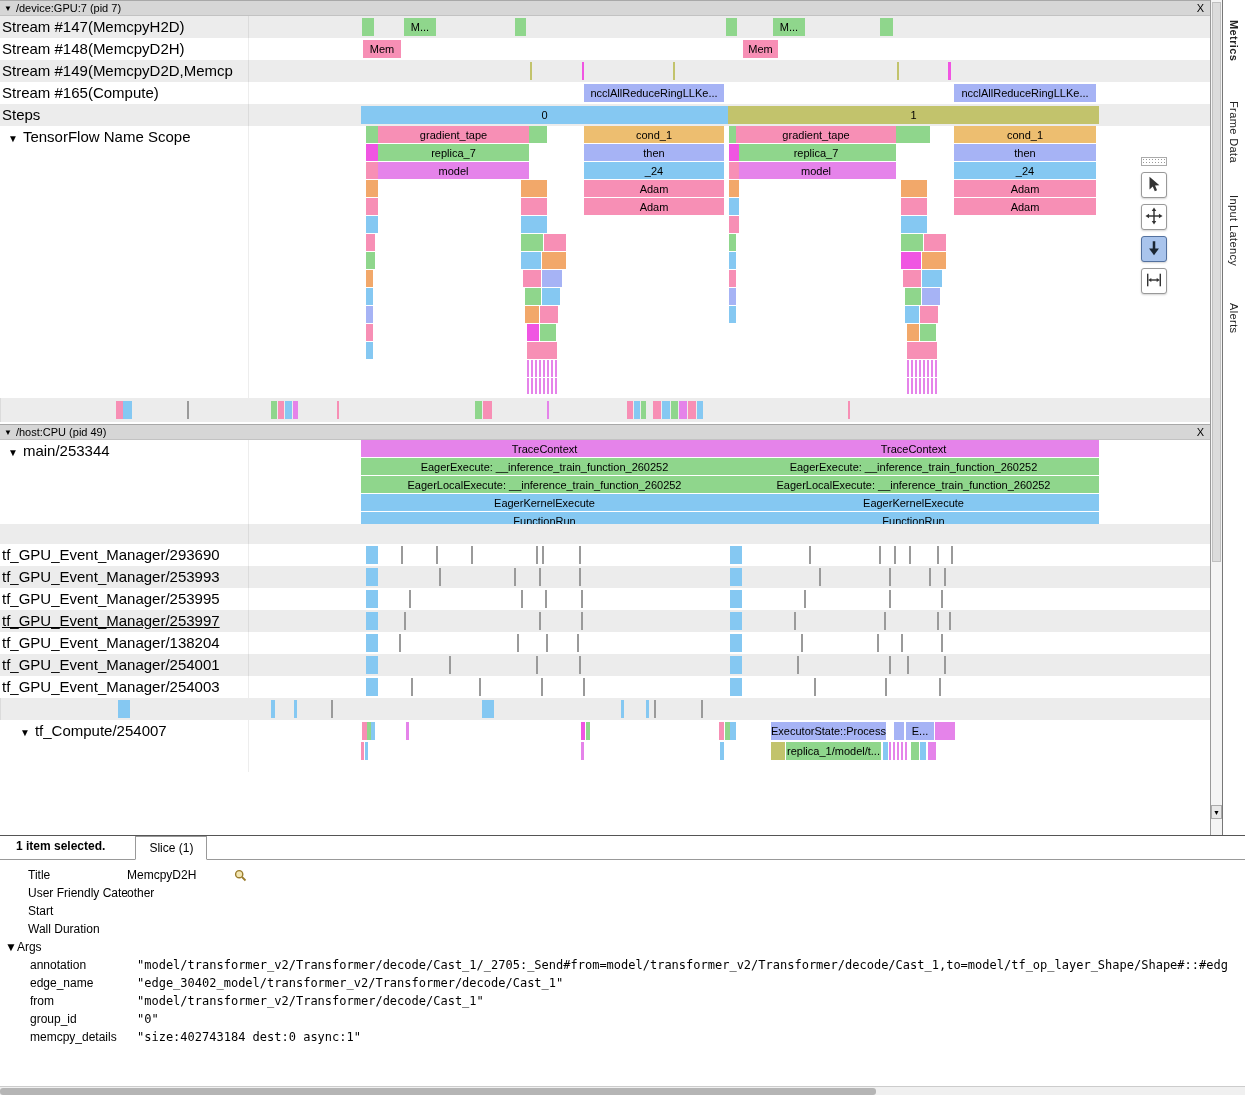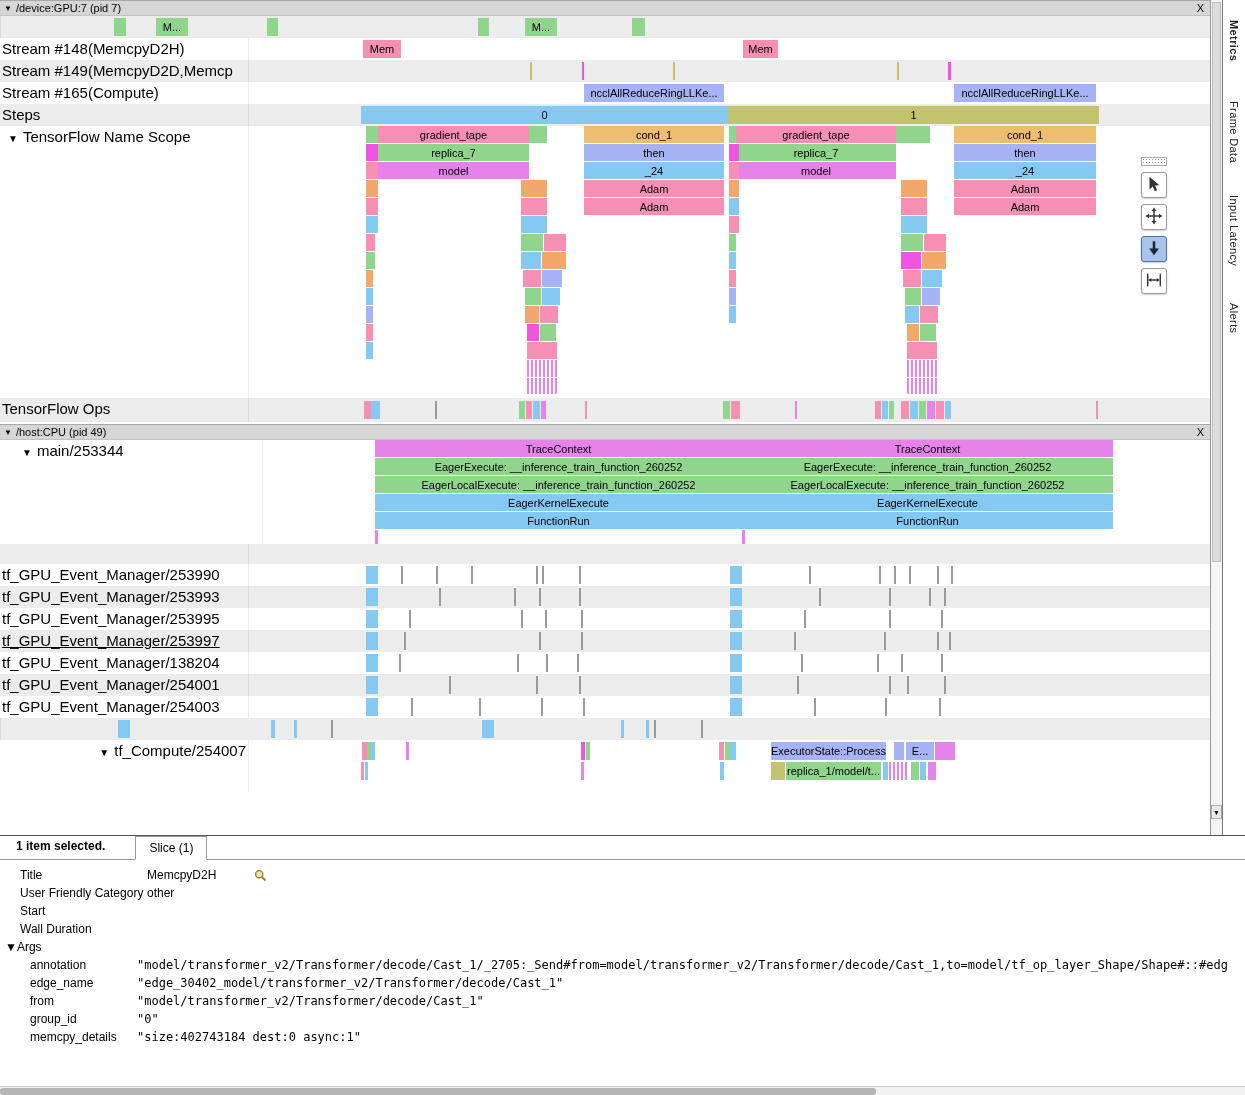--- a/index.html
+++ b/index.html
@@ -42,21 +42,21 @@
   .tool-btn{width:26px;height:26px;background:#fff;border:1px solid #999;border-radius:3px;display:flex;align-items:center;justify-content:center;cursor:pointer;box-shadow:0 1px 2px rgba(0,0,0,.18)}
   .tool-btn.selected{background:#a9c4ec;border-color:#53719f}
 
   
   .bottom{position:absolute;left:0;top:835px;width:1245px;height:260px;background:#fff;border-top:1px solid #555;overflow:hidden}
   .tabbar{height:24px;background:#fff;border-bottom:1px solid #999;display:flex;align-items:flex-end;padding-left:16px}
   .sel-count{font-size:12px;font-weight:bold;padding:0 30px 6px 0}
   .tab{font-size:12px;border:1px solid #999;border-bottom:1px solid #fff;background:#fff;padding:4px 13px;position:relative;top:1px;cursor:pointer}
   .details{padding-top:6px;overflow:hidden;height:221px}
   .drow{display:flex;height:18px;align-items:center;white-space:nowrap}
-  .drow .dl{width:147px;padding-left:20px;flex:none;overflow:hidden}
+  .drow .dl{width:127px;padding-left:28px;flex:none;overflow:hidden}
   .drow.arow .dl{padding-left:30px;width:137px}
   .drow .dv{overflow:hidden}
   .mono{font-family:"DejaVu Sans Mono",monospace;font-size:12px}
   .args-h{height:18px;display:flex;align-items:center;padding-left:5px;cursor:pointer}
   .mag{margin-left:38px;display:inline-flex;cursor:pointer}
 
   
   .hscroll{position:absolute;left:0;bottom:0;width:1245px;height:9px;background:#f0f0f0;border-top:1px solid #ccc;cursor:pointer}
   .hthumb{position:absolute;left:0;top:1px;height:7px;width:876px;background:#b5b5b5;border-radius:3px}
 </style>
@@ -66,20 +66,21 @@
 <div class="trace-wrap">
   <div class="tracks-col">
 
     <div class="section-header">
       <span class="tri">▼</span>
       <span>/device:GPU:7 (pid 7)</span>
       <span class="close-x">X</span>
     </div>
     <div id="gpu-tracks">
         <div class="track alt" style="height: 22px;">
+          <div class="track-label"><span>Stream #147(MemcpyH2D)</span></div>
           <div class="timeline">
             <div class="ev" style="left: 113px; top: 2px; width: 12px; height: 18px; background: rgb(143, 214, 140);"></div>
             <div class="ev" style="left: 155px; top: 2px; width: 32px; height: 18px; background: rgb(143, 214, 140);">M...</div>
             <div class="ev" style="left: 266px; top: 2px; width: 11px; height: 18px; background: rgb(143, 214, 140);"></div>
             <div class="ev" style="left: 477px; top: 2px; width: 11px; height: 18px; background: rgb(143, 214, 140);"></div>
             <div class="ev" style="left: 524px; top: 2px; width: 32px; height: 18px; background: rgb(143, 214, 140);">M...</div>
             <div class="ev" style="left: 631px; top: 2px; width: 13px; height: 18px; background: rgb(143, 214, 140);"></div>
           </div>
         </div>
         <div class="track" style="height: 22px;">
@@ -190,21 +191,20 @@
             <div class="ev" style="left: 656px; top: 180px; width: 14px; height: 17px; background: rgb(133, 200, 242);"></div>
             <div class="ev" style="left: 671px; top: 180px; width: 18px; height: 17px; background: rgb(247, 143, 181);"></div>
             <div class="ev" style="left: 658px; top: 198px; width: 12px; height: 17px; background: rgb(242, 168, 106);"></div>
             <div class="ev" style="left: 671px; top: 198px; width: 16px; height: 17px; background: rgb(143, 214, 140);"></div>
             <div class="ev" style="left: 658px; top: 216px; width: 30px; height: 17px; background: rgb(247, 143, 181);"></div>
             <div class="ev striped" style="left: 658px; top: 234px; width: 30px; height: 17px;"></div>
             <div class="ev striped" style="left: 658px; top: 252px; width: 30px; height: 16px;"></div>
           </div>
         </div>
         <div class="track alt" style="height: 24px;">
-          <div class="track-label"><span>TensorFlow Ops</span></div>
           <div class="timeline">
             <div class="ev" style="left: 115px; top: 3px; width: 7px; height: 18px; background: rgb(247, 143, 181);"></div>
             <div class="ev" style="left: 122px; top: 3px; width: 9px; height: 18px; background: rgb(133, 200, 242);"></div>
             <div class="ev" style="left: 186px; top: 3px; width: 2px; height: 18px; background: rgb(154, 154, 154);"></div>
             <div class="ev" style="left: 270px; top: 3px; width: 6px; height: 18px; background: rgb(143, 214, 140);"></div>
             <div class="ev" style="left: 277px; top: 3px; width: 6px; height: 18px; background: rgb(247, 143, 181);"></div>
             <div class="ev" style="left: 284px; top: 3px; width: 7px; height: 18px; background: rgb(133, 200, 242);"></div>
             <div class="ev" style="left: 292px; top: 3px; width: 5px; height: 18px; background: rgb(229, 131, 234);"></div>
             <div class="ev" style="left: 336px; top: 3px; width: 2px; height: 18px; background: rgb(247, 143, 181);"></div>
             <div class="ev" style="left: 474px; top: 3px; width: 7px; height: 18px; background: rgb(143, 214, 140);"></div>
@@ -223,21 +223,21 @@
           </div>
         </div>
       </div>
 
     <div class="section-header cpu-gap">
       <span class="tri">▼</span>
       <span>/host:CPU (pid 49)</span>
       <span class="close-x">X</span>
     </div>
     <div id="cpu-tracks">
-        <div class="track" style="height: 104px; margin-left: 14px;">
+        <div class="track" style="height: 84px;">
           <div class="track-label"><span class="tri">▼</span><span>main/253344</span></div>
           <div class="timeline">
             <div class="ev" style="left: 112px; top: 0px; width: 367px; height: 17px; background: rgb(229, 131, 234);">TraceContext</div>
             <div class="ev" style="left: 479px; top: 0px; width: 371px; height: 17px; background: rgb(229, 131, 234);">TraceContext</div>
             <div class="ev" style="left: 112px; top: 18px; width: 367px; height: 17px; background: rgb(143, 214, 140);">EagerExecute: __inference_train_function_260252</div>
             <div class="ev" style="left: 479px; top: 18px; width: 371px; height: 17px; background: rgb(143, 214, 140);">EagerExecute: __inference_train_function_260252</div>
             <div class="ev" style="left: 112px; top: 36px; width: 367px; height: 17px; background: rgb(143, 214, 140);">EagerLocalExecute: __inference_train_function_260252</div>
             <div class="ev" style="left: 479px; top: 36px; width: 371px; height: 17px; background: rgb(143, 214, 140);">EagerLocalExecute: __inference_train_function_260252</div>
             <div class="ev" style="left: 112px; top: 54px; width: 367px; height: 17px; background: rgb(133, 200, 242);">EagerKernelExecute</div>
             <div class="ev" style="left: 479px; top: 54px; width: 371px; height: 17px; background: rgb(133, 200, 242);">EagerKernelExecute</div>
@@ -245,21 +245,21 @@
             <div class="ev" style="left: 479px; top: 72px; width: 371px; height: 17px; background: rgb(133, 200, 242);">FunctionRun</div>
             <div class="ev" style="left: 112px; top: 90px; width: 3px; height: 17px; background: rgb(229, 131, 234);"></div>
             <div class="ev" style="left: 479px; top: 90px; width: 3px; height: 17px; background: rgb(229, 131, 234);"></div>
           </div>
         </div>
         <div class="track alt" style="height: 20px;">
           <div class="track-label"><span></span></div>
           <div class="timeline"></div>
         </div>
         <div class="track" style="height: 22px;">
-          <div class="track-label"><span>tf_GPU_Event_Manager/253990</span></div>
+          <div class="track-label"><span>tf_GPU_Event_Manager/293690</span></div>
           <div class="timeline">
             <div class="ev" style="left: 117px; top: 2px; width: 12px; height: 18px; background: rgb(133, 200, 242);"></div>
             <div class="ev" style="left: 152px; top: 2px; width: 2px; height: 18px; background: rgb(154, 154, 154);"></div>
             <div class="ev" style="left: 187px; top: 2px; width: 2px; height: 18px; background: rgb(154, 154, 154);"></div>
             <div class="ev" style="left: 222px; top: 2px; width: 2px; height: 18px; background: rgb(154, 154, 154);"></div>
             <div class="ev" style="left: 287px; top: 2px; width: 2px; height: 18px; background: rgb(154, 154, 154);"></div>
             <div class="ev" style="left: 293px; top: 2px; width: 2px; height: 18px; background: rgb(154, 154, 154);"></div>
             <div class="ev" style="left: 330px; top: 2px; width: 2px; height: 18px; background: rgb(154, 154, 154);"></div>
             <div class="ev" style="left: 481px; top: 2px; width: 12px; height: 18px; background: rgb(133, 200, 242);"></div>
             <div class="ev" style="left: 560px; top: 2px; width: 2px; height: 18px; background: rgb(154, 154, 154);"></div>
@@ -362,21 +362,21 @@
             <div class="ev" style="left: 270px; top: 2px; width: 4px; height: 18px; background: rgb(133, 200, 242);"></div>
             <div class="ev" style="left: 293px; top: 2px; width: 3px; height: 18px; background: rgb(133, 200, 242);"></div>
             <div class="ev" style="left: 330px; top: 2px; width: 2px; height: 18px; background: rgb(154, 154, 154);"></div>
             <div class="ev" style="left: 481px; top: 2px; width: 12px; height: 18px; background: rgb(133, 200, 242);"></div>
             <div class="ev" style="left: 620px; top: 2px; width: 3px; height: 18px; background: rgb(133, 200, 242);"></div>
             <div class="ev" style="left: 645px; top: 2px; width: 3px; height: 18px; background: rgb(133, 200, 242);"></div>
             <div class="ev" style="left: 653px; top: 2px; width: 2px; height: 18px; background: rgb(154, 154, 154);"></div>
             <div class="ev" style="left: 700px; top: 2px; width: 2px; height: 18px; background: rgb(154, 154, 154);"></div>
           </div>
         </div>
-        <div class="track" style="height: 52px; text-align: right;">
+        <div class="track" style="height: 52px;">
           <div class="track-label indent"><span class="tri">▼</span><span>tf_Compute/254007</span></div>
           <div class="timeline">
             <div class="ev" style="left: 113px; top: 2px; width: 5px; height: 18px; background: rgb(247, 143, 181);"></div>
             <div class="ev" style="left: 118px; top: 2px; width: 4px; height: 18px; background: rgb(143, 214, 140);"></div>
             <div class="ev" style="left: 122px; top: 2px; width: 4px; height: 18px; background: rgb(133, 200, 242);"></div>
             <div class="ev" style="left: 157px; top: 2px; width: 3px; height: 18px; background: rgb(229, 131, 234);"></div>
             <div class="ev" style="left: 332px; top: 2px; width: 4px; height: 18px; background: rgb(240, 85, 226);"></div>
             <div class="ev" style="left: 337px; top: 2px; width: 4px; height: 18px; background: rgb(143, 214, 140);"></div>
             <div class="ev" style="left: 470px; top: 2px; width: 5px; height: 18px; background: rgb(247, 143, 181);"></div>
             <div class="ev" style="left: 476px; top: 2px; width: 5px; height: 18px; background: rgb(143, 214, 140);"></div>

